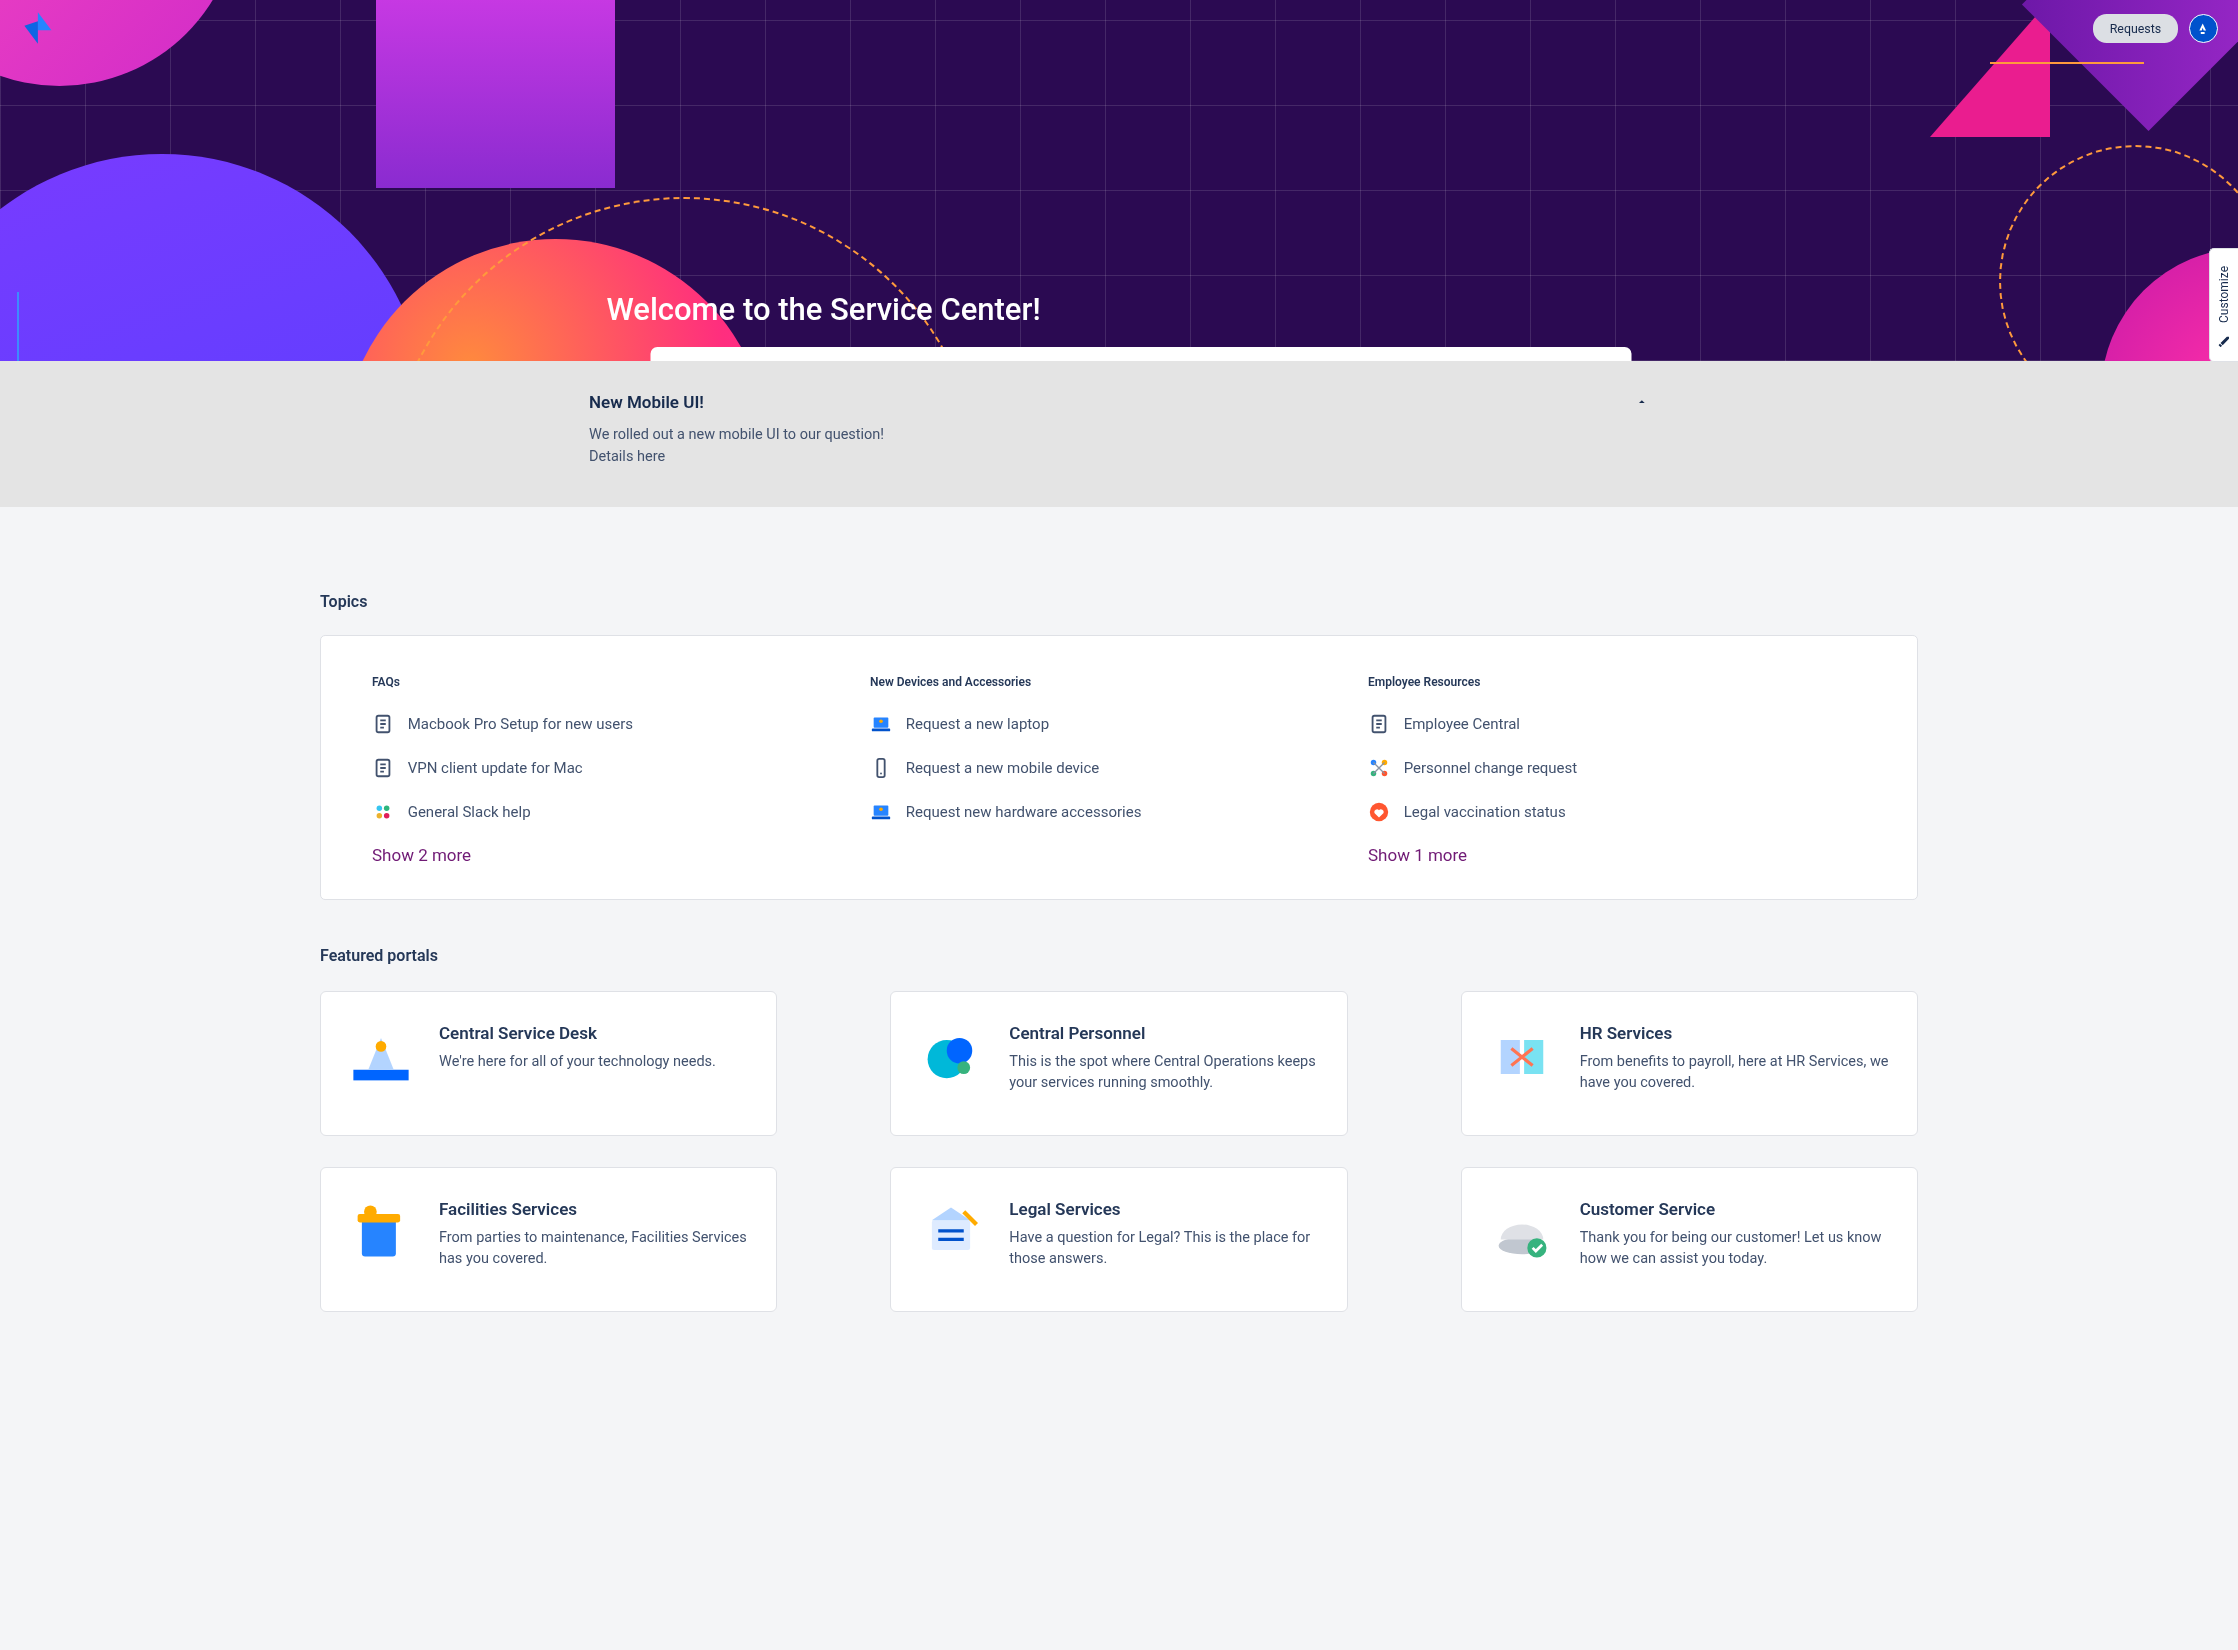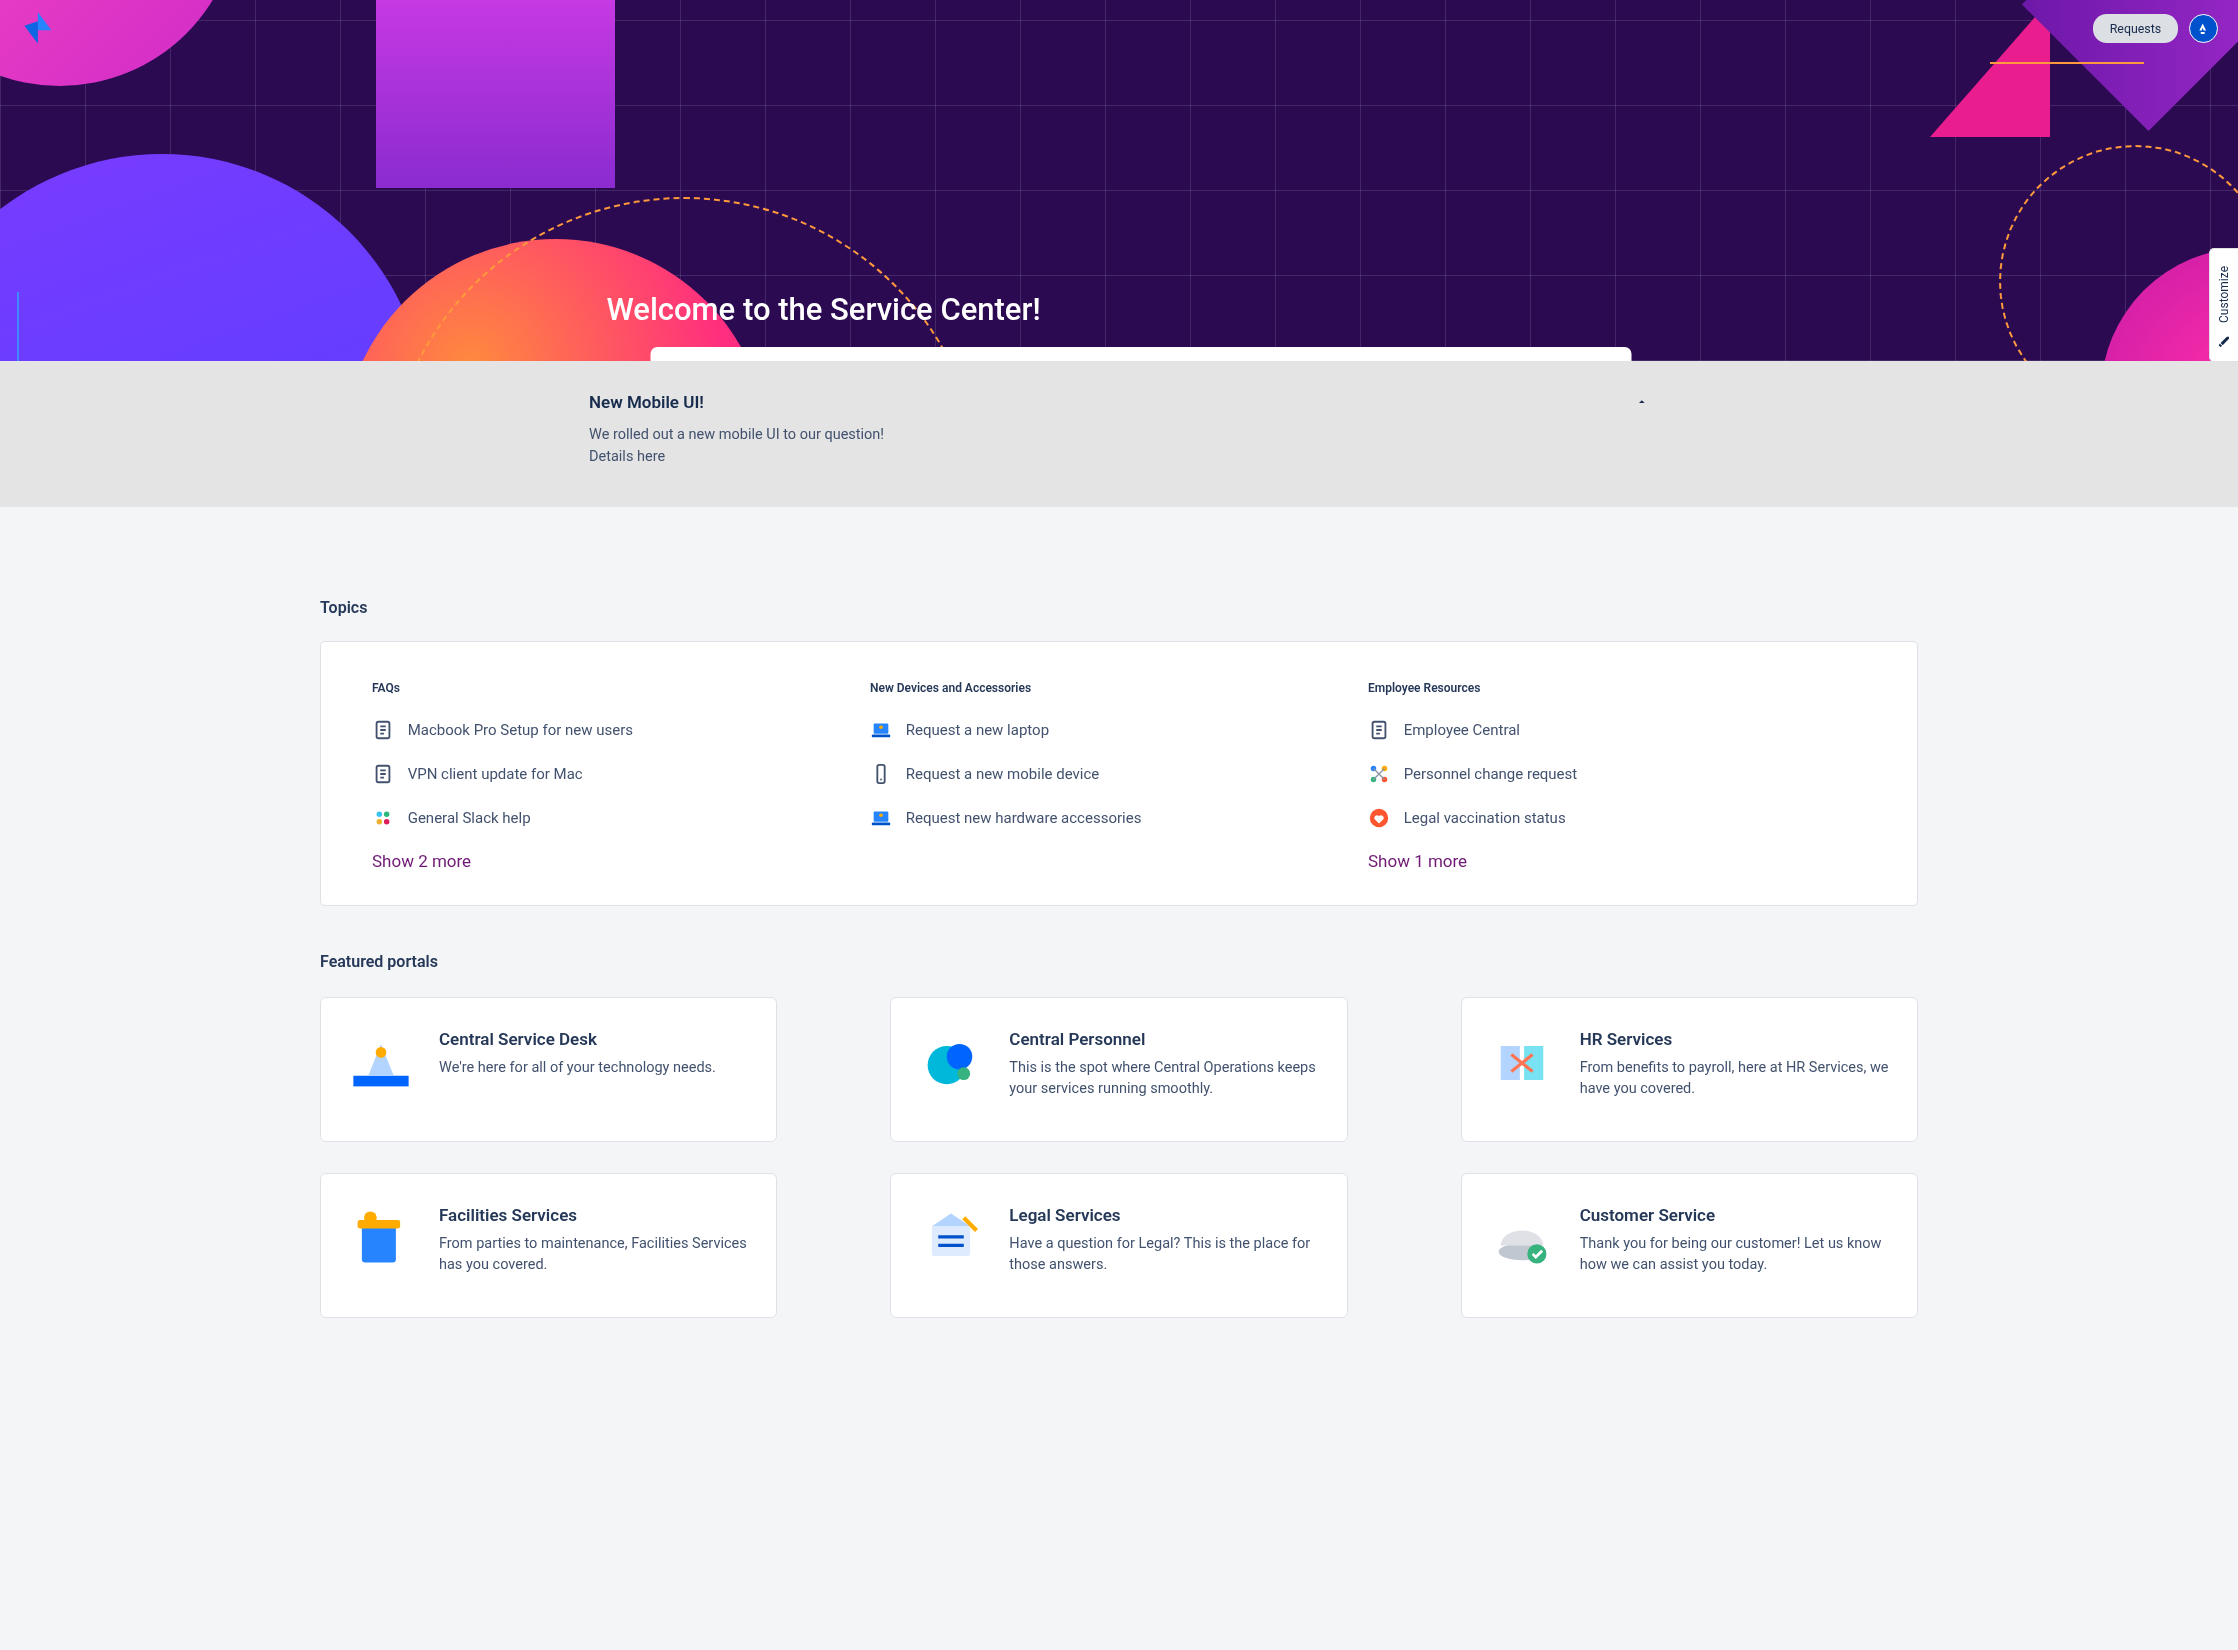--- a/index.html
+++ b/index.html
@@ -46,21 +46,21 @@
 
 
 .announce { background:#e4e4e4; padding:31px 0 38px;}
 .announce-inner { width:1060px; margin:0 auto; position:relative;}
 .announce h3 { color:#172b4d; font-size:17px; font-weight:600; margin-bottom:12px;}
 .announce p { color:#42526e; font-size:14.5px; line-height:1.55;}
 .chev { position:absolute; right:0; top:3.4px; cursor:pointer;}
 .chev svg{width:13.7px;height:13.7px;}
 
 
-.main { width:1598px; margin:14px auto; padding:77px 0 34px;}
+.main { width:1598px; margin:8px auto; padding:77px 0 34px;}
 .section-title { font-size:16px; font-weight:600; color:#253858; margin-bottom:24px;}
 .topics-card { border:0.9px solid #dfe1e6; border-radius:5.1px; background:#fff; padding:39px 51px 34px; display:flex; gap:0;}
 .topic-col { flex:1; }
 .topic-col h4 { font-size:12px; font-weight:600; color:#253858; margin-bottom:24px;}
 .topic-item { display:flex; align-items:center; gap:13.7px; margin-bottom:22px; cursor:pointer;}
 .topic-item span:last-child{ font-size:15px; color:#42526e;}
 .ticon { width:22px; height:22px; display:flex; align-items:center; justify-content:center; flex-shrink:0;}
 .showmore { font-size:17px; color:#701a75; margin-top:8.5px; cursor:pointer;}
 
 

